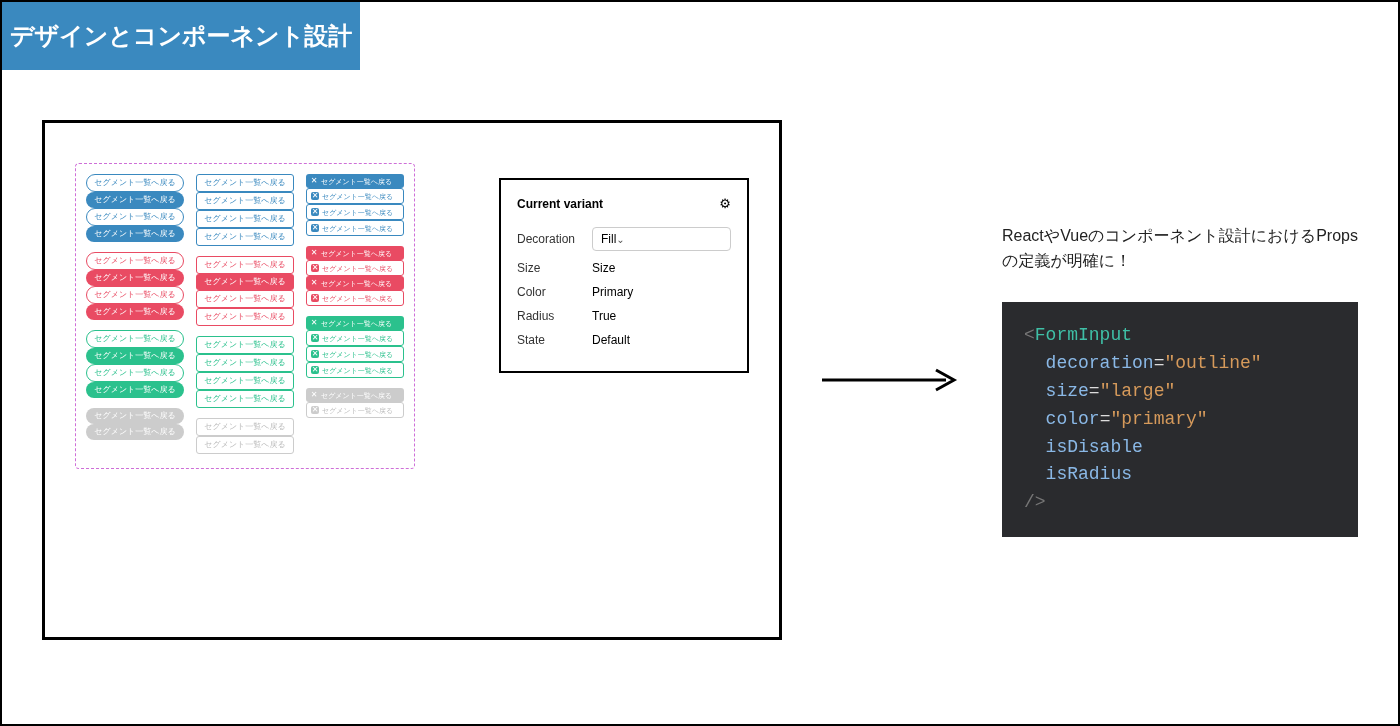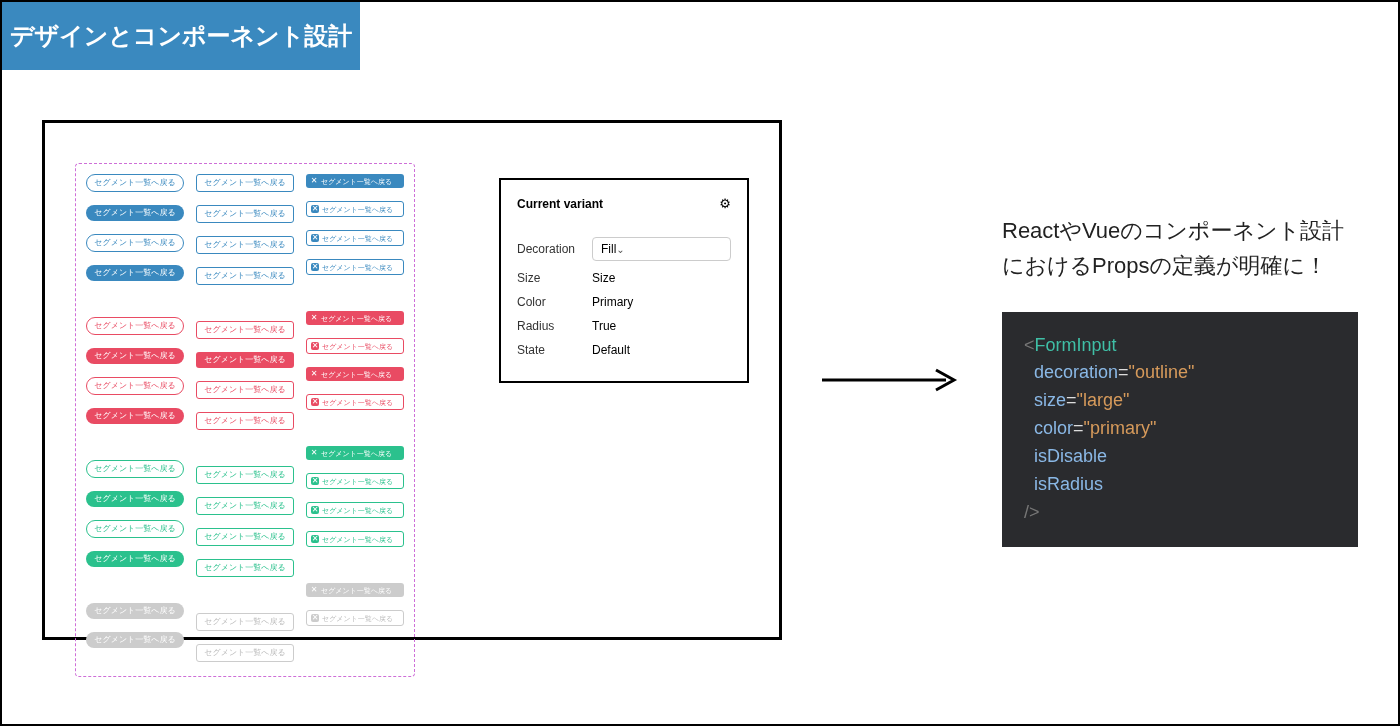--- a/index.html
+++ b/index.html
@@ -2,21 +2,21 @@
 <html><head>
 <meta charset="utf-8">
 <style>
   *{box-sizing:border-box}
   body{margin:0;font-family:-apple-system,BlinkMacSystemFont,"Segoe UI",Helvetica,Arial,"Hiragino Kaku Gothic ProN","Hiragino Sans",Meiryo,sans-serif;background:#fff}
   .slide{width:1400px;height:726px;border:2px solid #000;position:relative}
   .title-bar{background:#3A89BF;color:#fff;font-size:24px;font-weight:700;padding:18px 8px;display:inline-block}
   .content{display:flex;align-items:center;padding:50px 40px 0 40px;gap:20px}
   .left-panel{border:3px solid #000;width:740px;height:520px;position:relative;padding:40px 30px}
   .variant-board{border:1px dashed #ce6ed8;border-radius:4px;padding:10px 10px 14px 10px;display:flex;gap:12px;width:340px;flex-shrink:0}
-  .column{display:flex;flex-direction:column;gap:13px;flex:1}
+  .column{display:flex;flex-direction:column;gap:0;flex:1}
   .section-gap{height:10px}
   .btn{font-size:8px;text-align:center;padding:4px 6px;border-radius:10px;line-height:1;white-space:nowrap}
   .btn.sq{border-radius:3px}
   .btn.mini{font-size:7px;padding:3px 4px;display:flex;align-items:center;gap:3px;border-radius:3px}
   .btn.mini .plus{width:8px;height:8px;line-height:8px;font-size:8px;border-radius:2px;display:inline-flex;align-items:center;justify-content:center}
   
   .b-out{color:#3A89BF;border:1px solid #3A89BF;background:#fff}
   .b-fill{color:#fff;background:#3A89BF}
   .b-plus{background:#3A89BF;color:#fff}
   
@@ -25,32 +25,32 @@
   .r-plus{background:#E94B63;color:#fff}
   
   .g-out{color:#2BC18D;border:1px solid #2BC18D;background:#fff}
   .g-fill{color:#fff;background:#2BC18D}
   .g-plus{background:#2BC18D;color:#fff}
   
   .x-out{color:#bbb;border:1px solid #ccc;background:#fff}
   .x-fill{color:#fff;background:#ccc}
   .x-plus{background:#ccc;color:#fff}
   .panel{border:2px solid #000;position:absolute;right:30px;top:55px;width:250px;padding:16px;font-size:12px}
-  .panel-head{display:flex;justify-content:space-between;align-items:center;margin-bottom:26px}
+  .panel-head{display:flex;justify-content:space-between;align-items:center;margin-bottom:16px}
   .panel-head b{font-weight:700}
   .sliders-icon{font-size:13px}
   .prop-row{display:flex;align-items:center;margin-bottom:10px}
   .prop-row .label{width:75px;color:#333}
   .select{border:1px solid #ccc;border-radius:4px;padding:4px 8px;display:flex;justify-content:flex-start;align-items:center;flex:1}
   .chev{font-size:10px;color:#555}
   .arrow-wrap{flex:0 0 auto;padding:0 20px}
   .arrow-svg{display:block}
   .right-panel{flex:1;max-width:360px}
-  .desc{font-size:22px;line-height:1.6;color:#222;margin-bottom:28px}
-  .code{background:#2A2B2E;color:#ddd;font-family:Liberation Sans, sans-serif;font-size:18px;padding:20px 22px;border-radius:0;line-height:1.55}
+  .desc{font-size:16px;line-height:1.6;color:#222;margin-bottom:28px}
+  .code{background:#2A2B2E;color:#ddd;font-family:Liberation Mono, monospace;font-size:18px;padding:20px 22px;border-radius:0;line-height:1.55}
   .t-teal{color:#3FBFA6}
   .t-blue{color:#8AB8E6}
   .t-orange{color:#D69A5B}
   .t-gray{color:#777}
 </style>
 </head>
 <body>
 
 <div class="slide">
   <div class="title-bar">デザインとコンポーネント設計</div>

